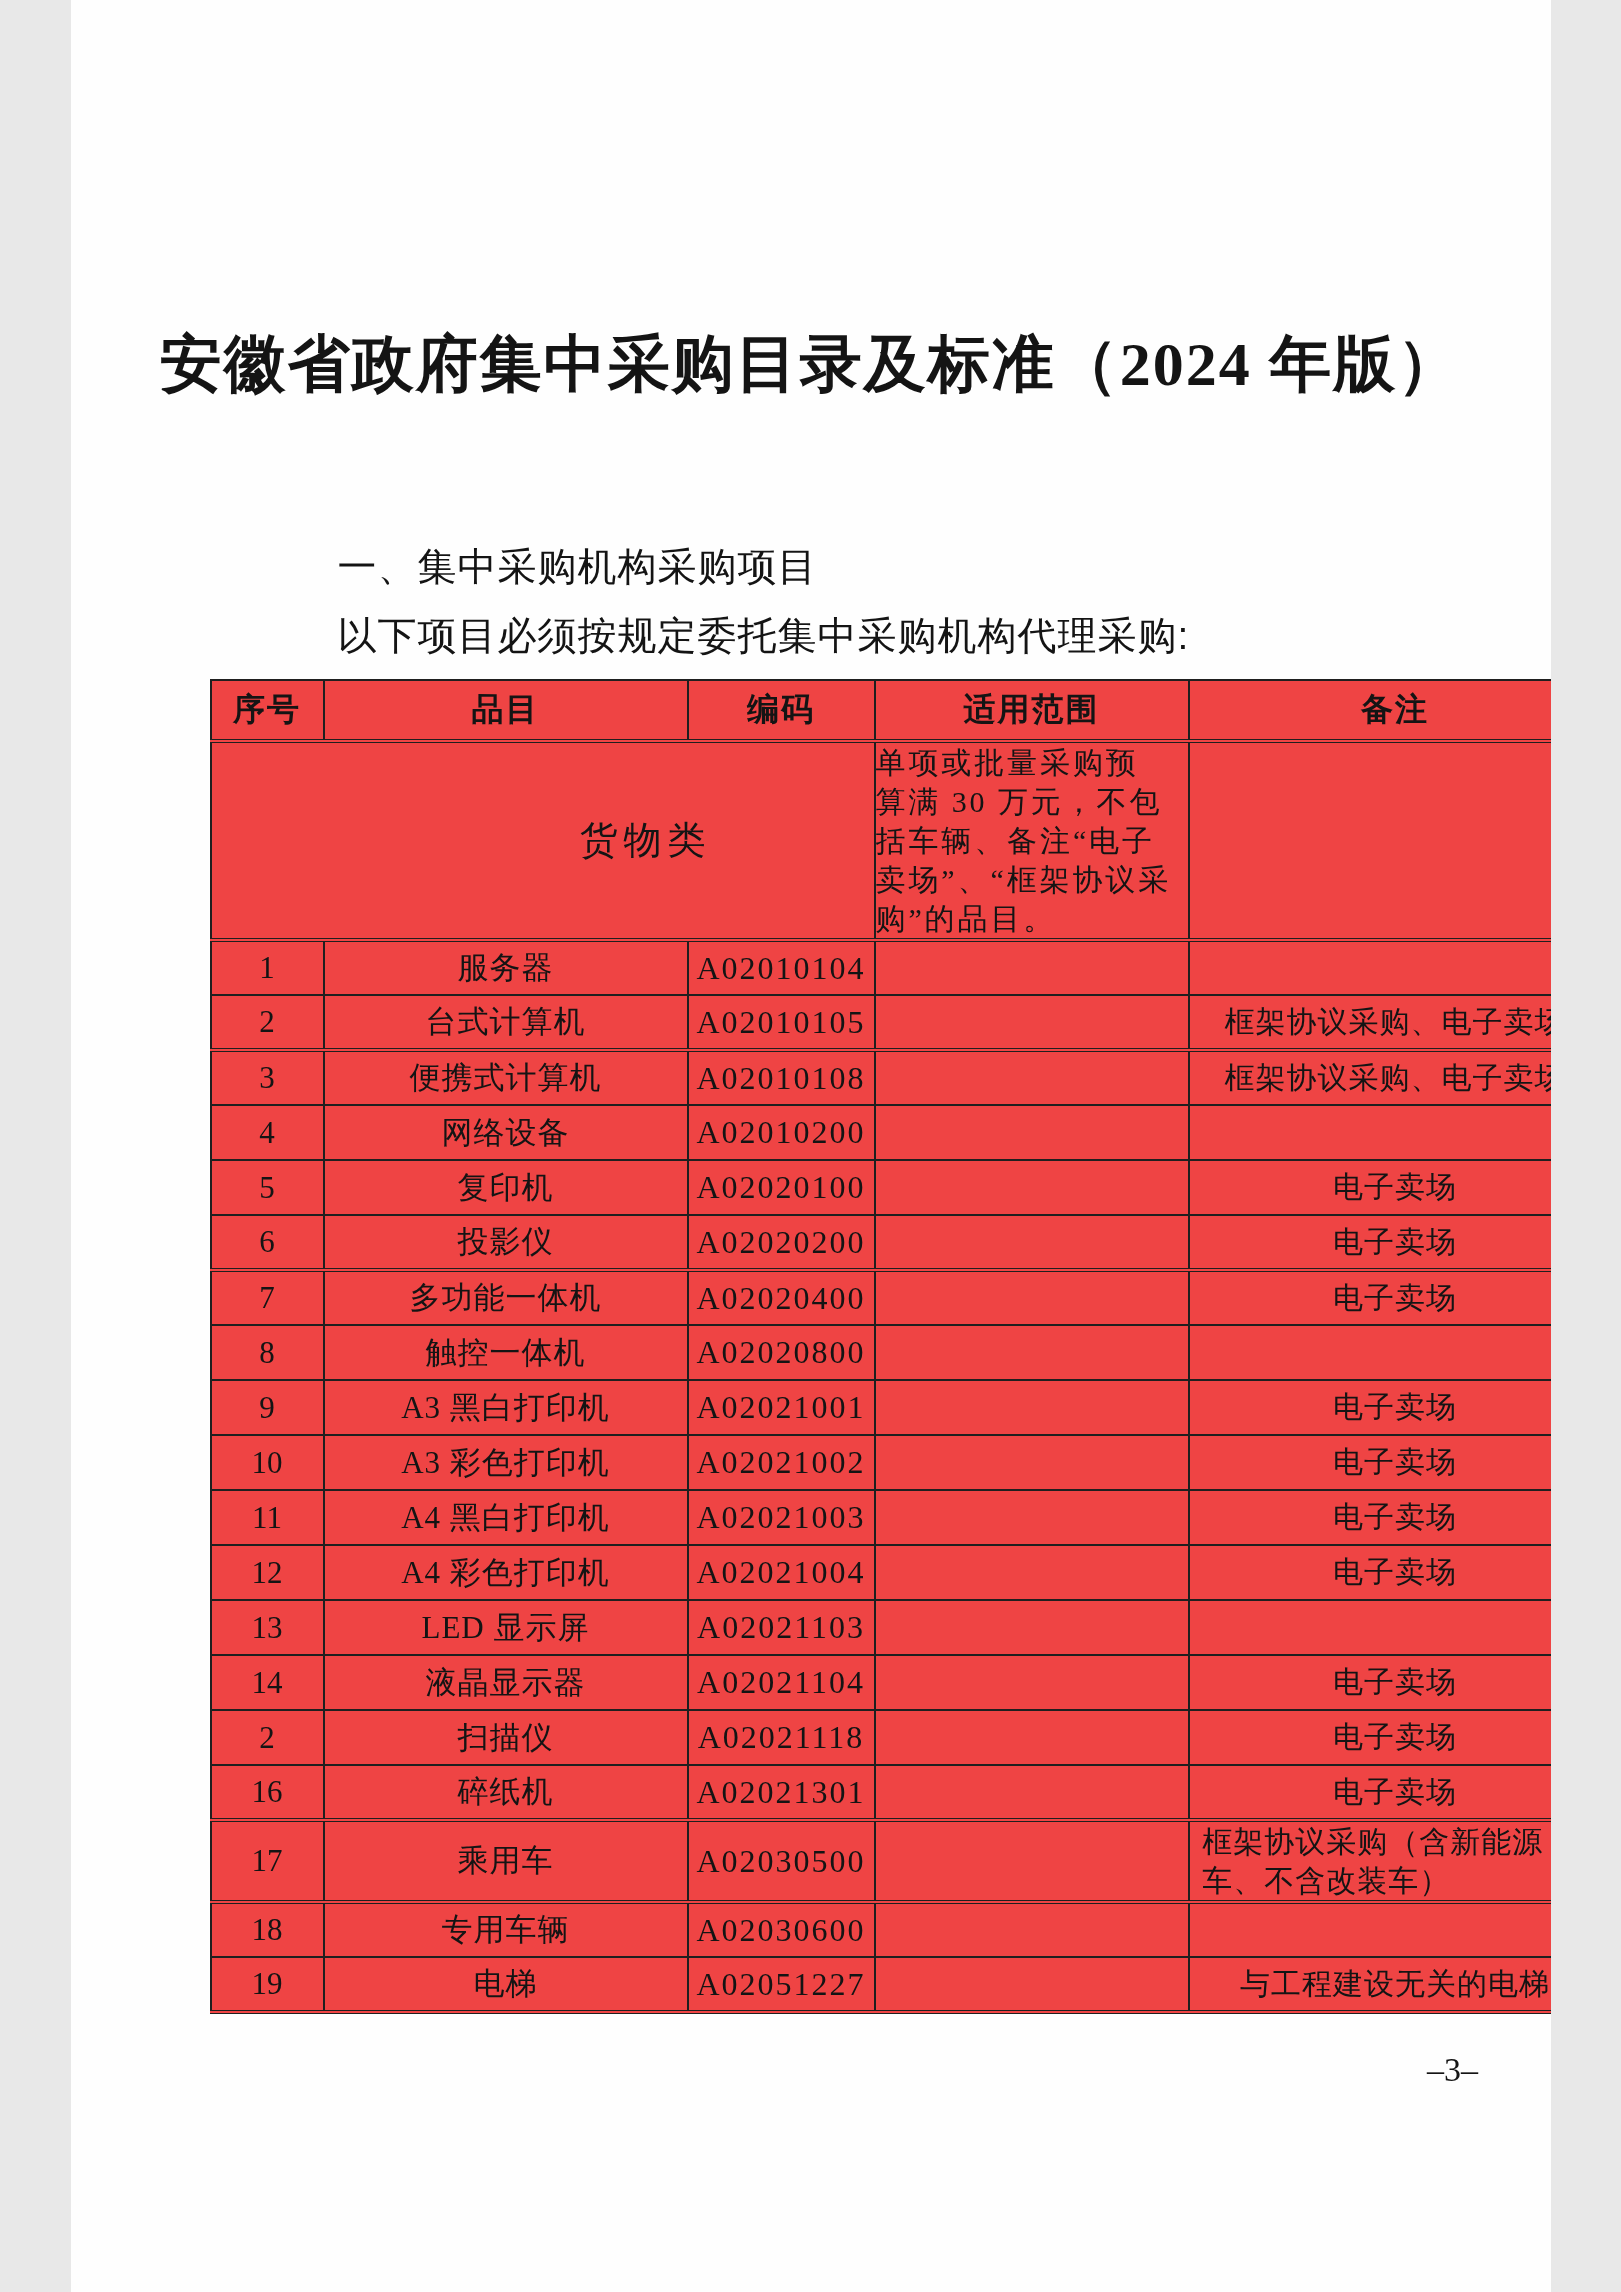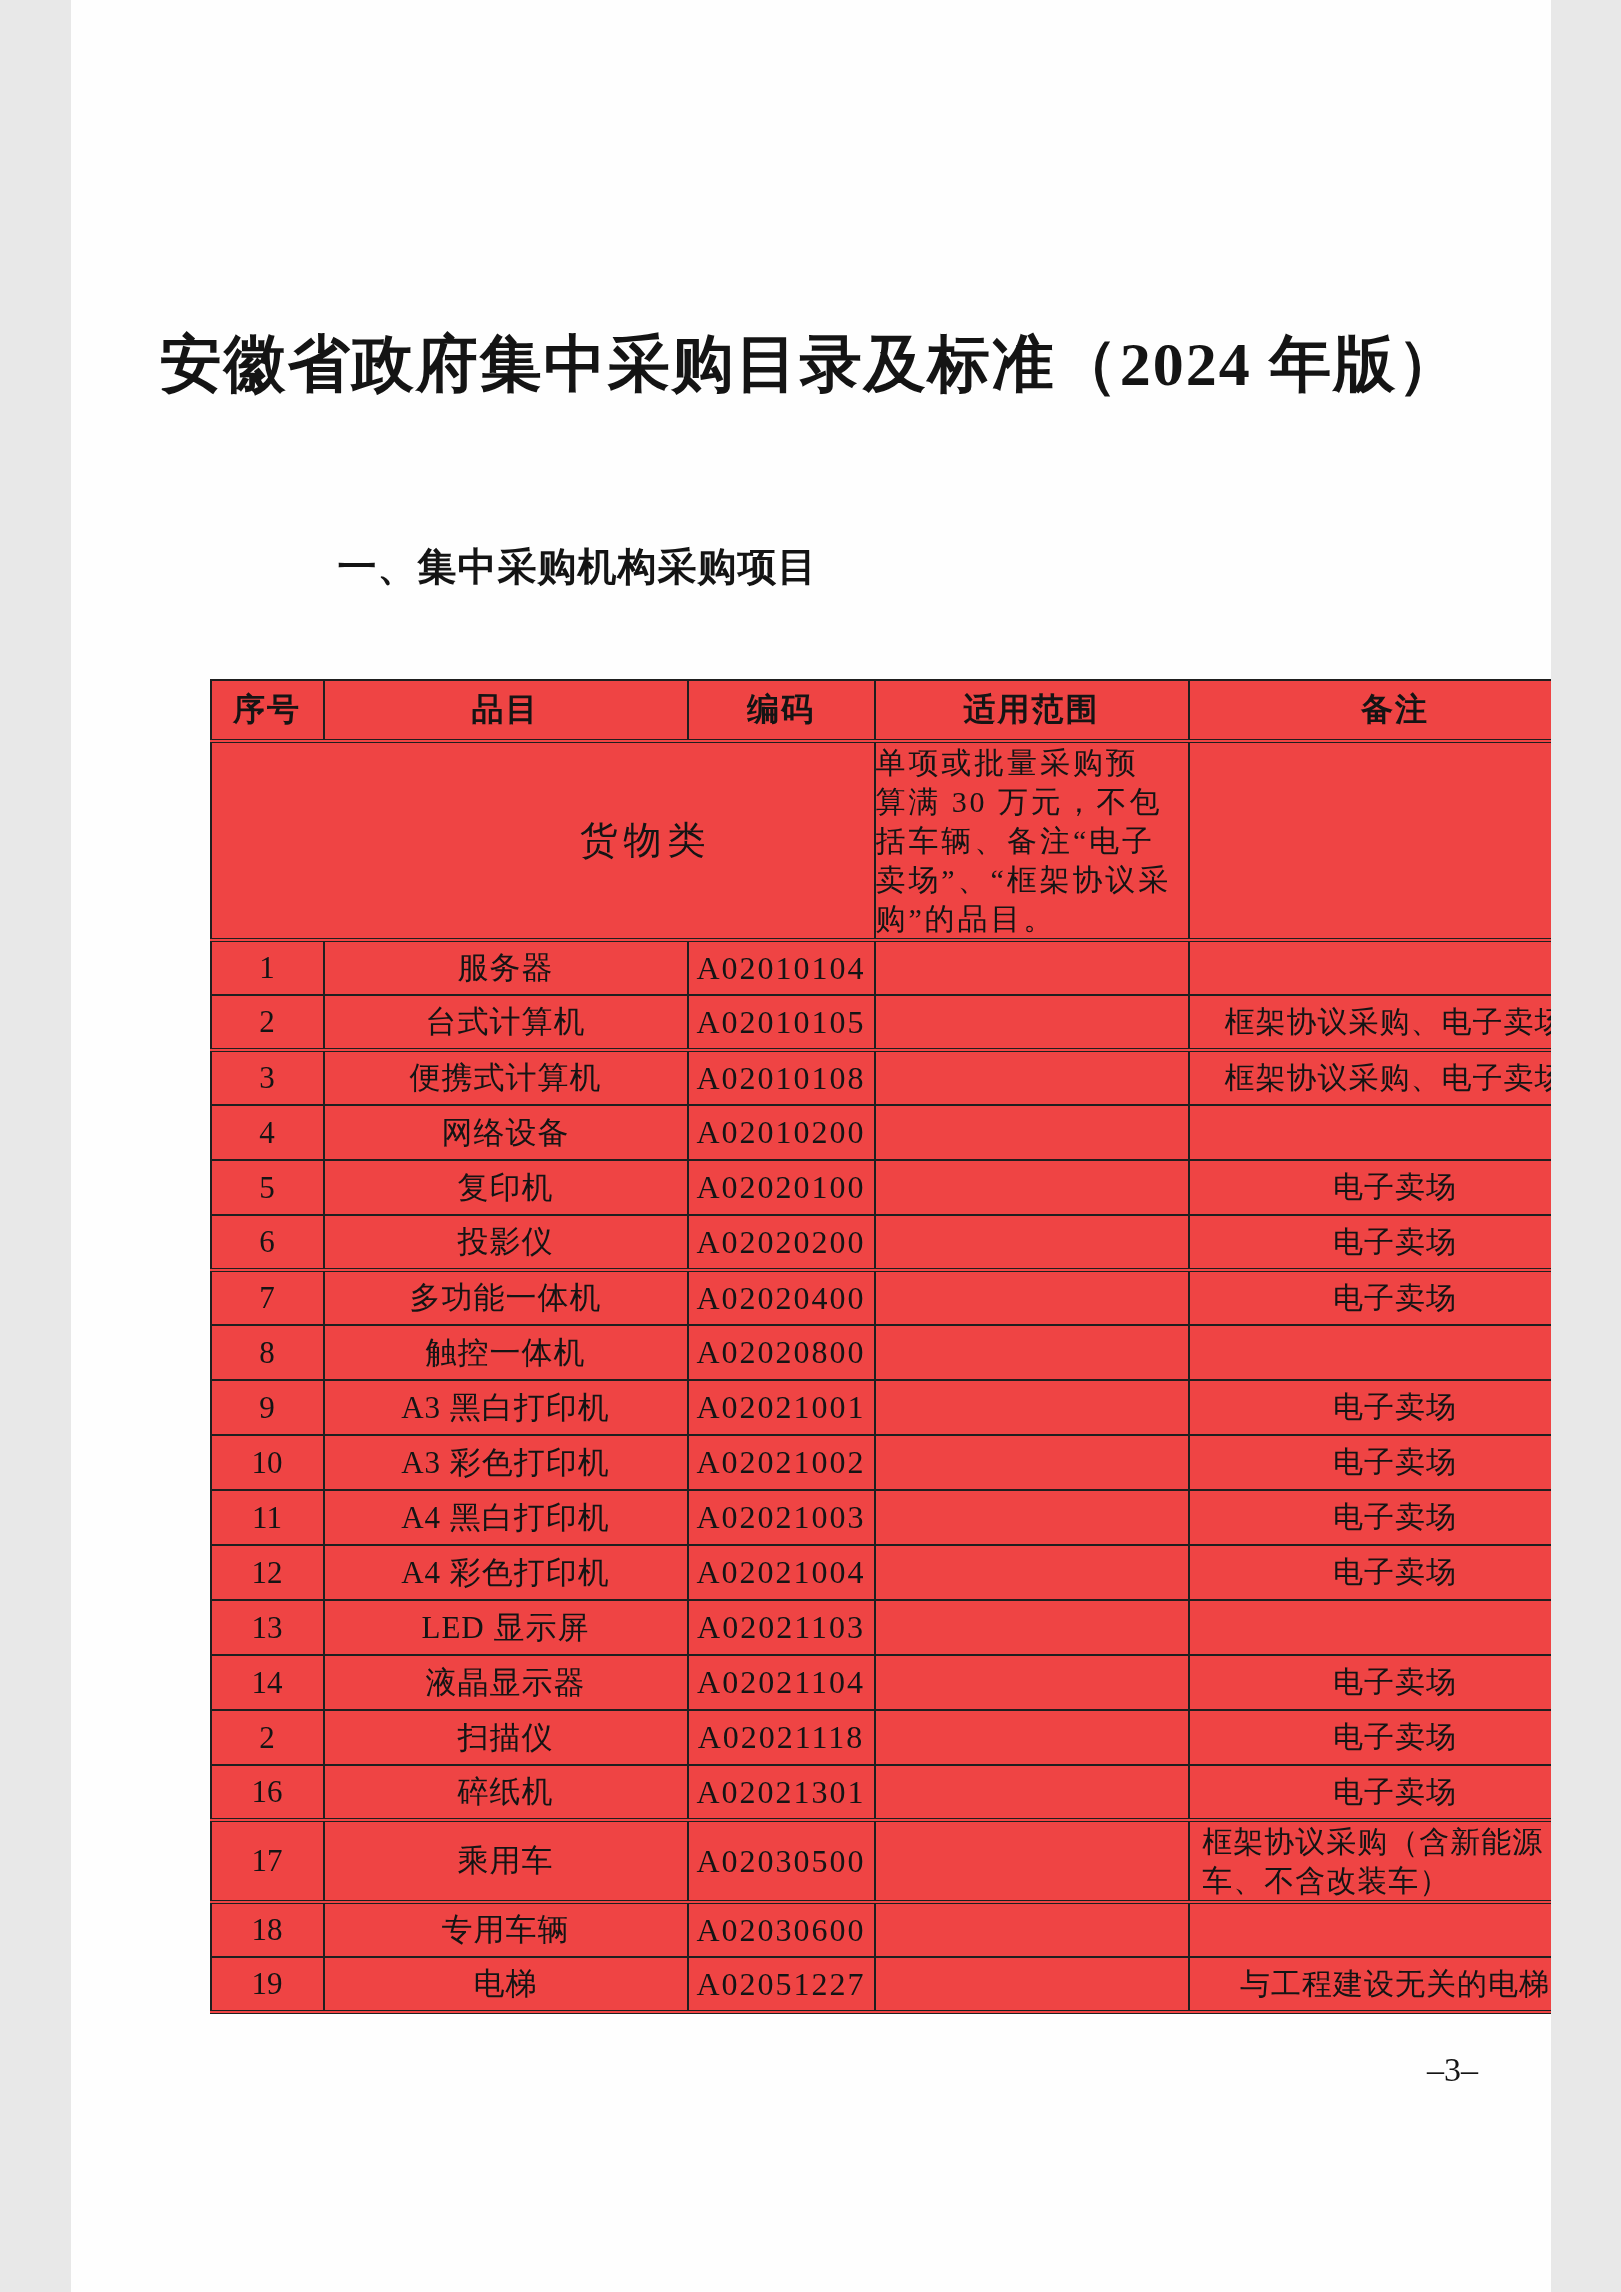--- a/index.html
+++ b/index.html
@@ -17,21 +17,21 @@
     text-align:center;
     font-family:"Liberation Serif", serif;
     font-size:62px; font-weight:bold;
     letter-spacing:2px;
     line-height:82px;
     white-space:nowrap;
   }
   .sec-h {
     position:absolute; left:267px;
     font-family:"Liberation Sans", sans-serif;
-    font-size:39px; font-weight:bold;
+    font-size:39px; font-weight:normal;
     line-height:47px;
     white-space:nowrap;
     letter-spacing:1px;
   }
   #sec1 { top:543px; }
   #sec2 { top:612px; }
 
   table.cat {
     position:absolute; left:139px; top:679px;
     width:1390px;
@@ -90,20 +90,21 @@
 </style>
 </head>
 <body>
 
 <div class="page">
 
   <div class="doc-title">安徽省政府集中采购目录及标准（2024 年版）</div>
 
   <div class="sec-h" id="sec1">一、集中采购机构采购项目</div>
 
+  <div class="sec-h" id="sec2">以下项目必须按规定委托集中采购机构代理采购:</div>
 
   <table class="cat">
     <colgroup>
       <col style="width:113px">
       <col style="width:364px">
       <col style="width:187px">
       <col style="width:314px">
       <col style="width:413px">
     </colgroup>
     <thead>

